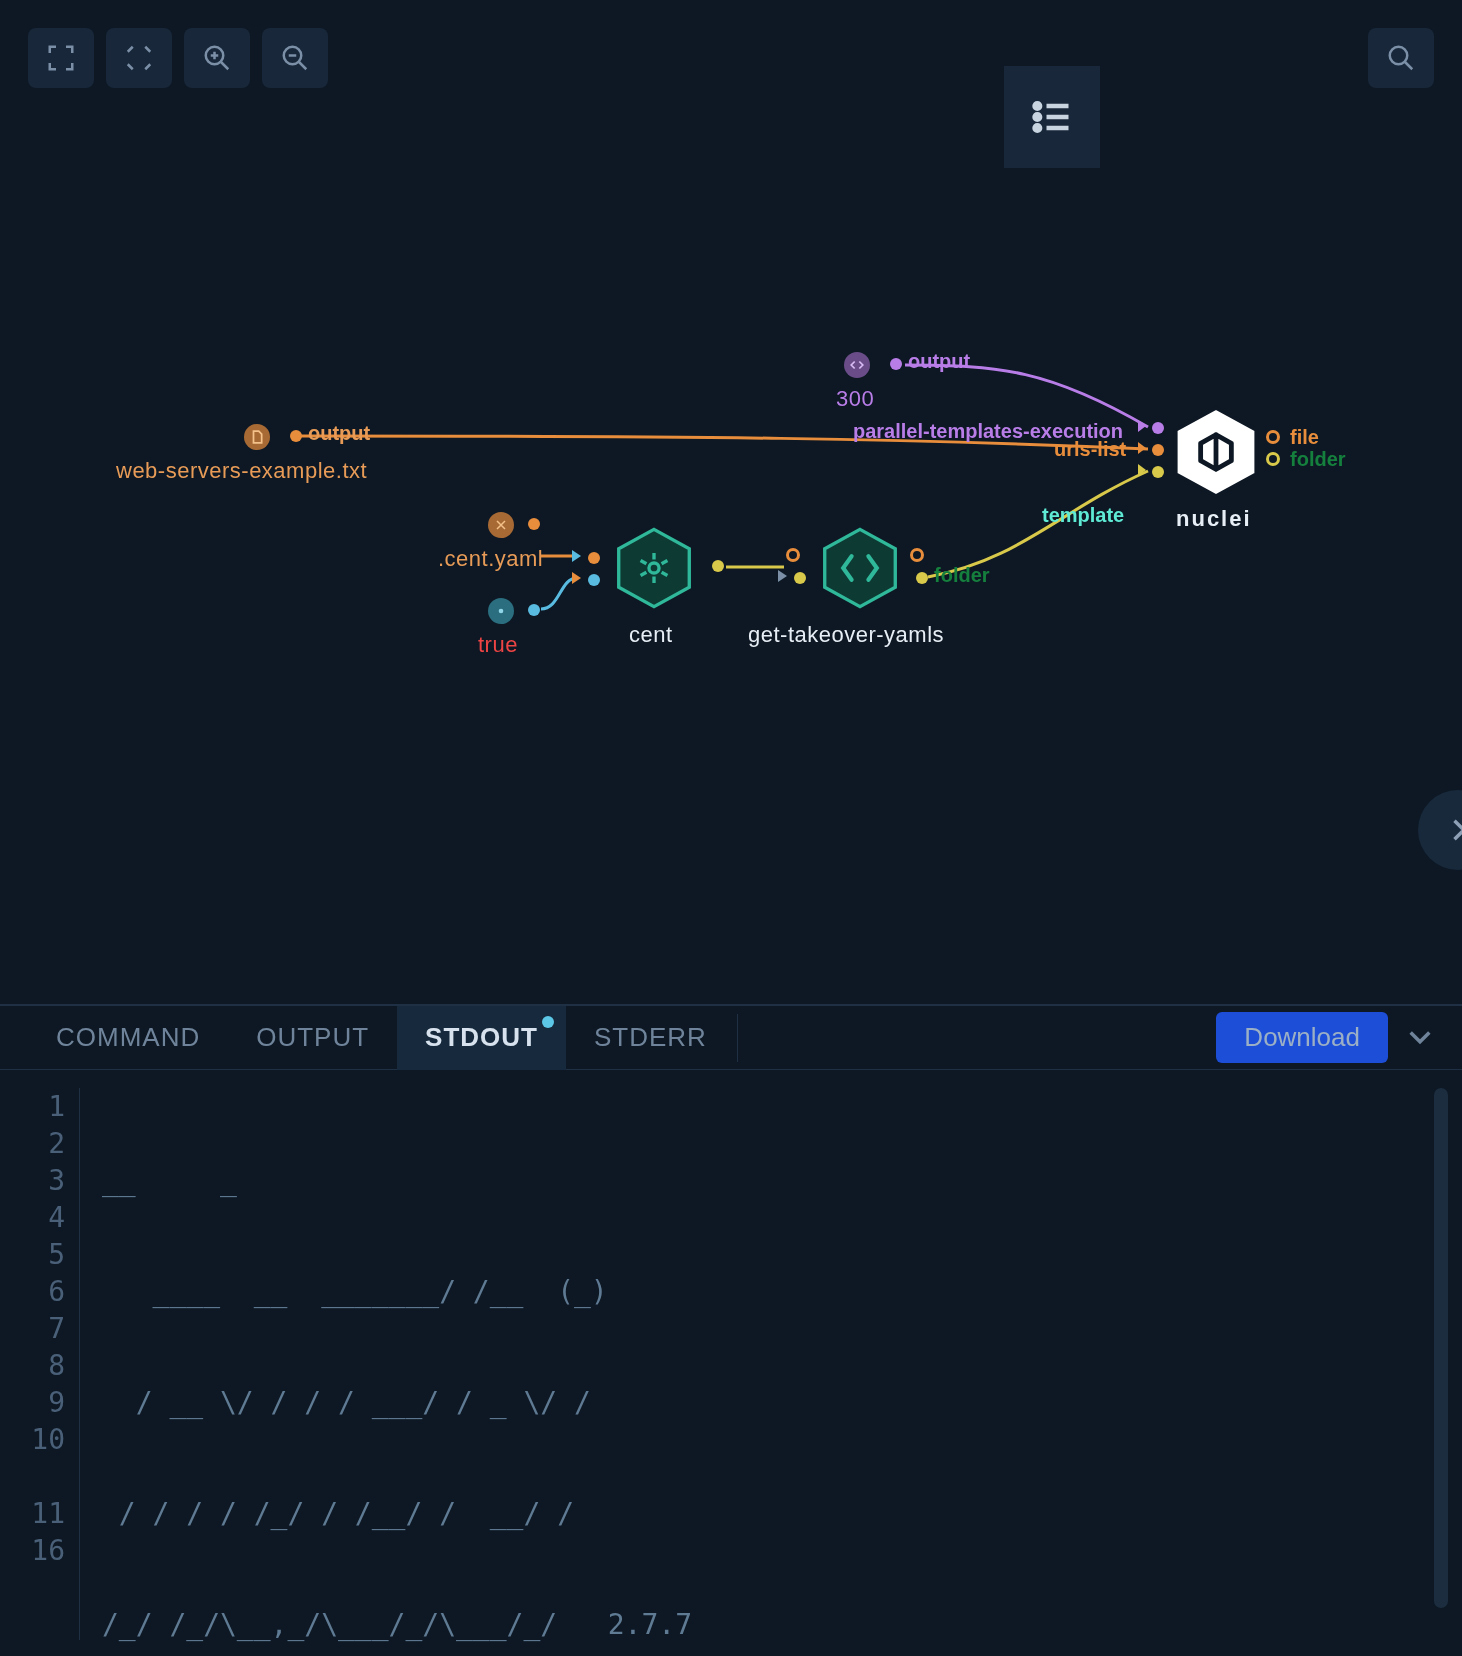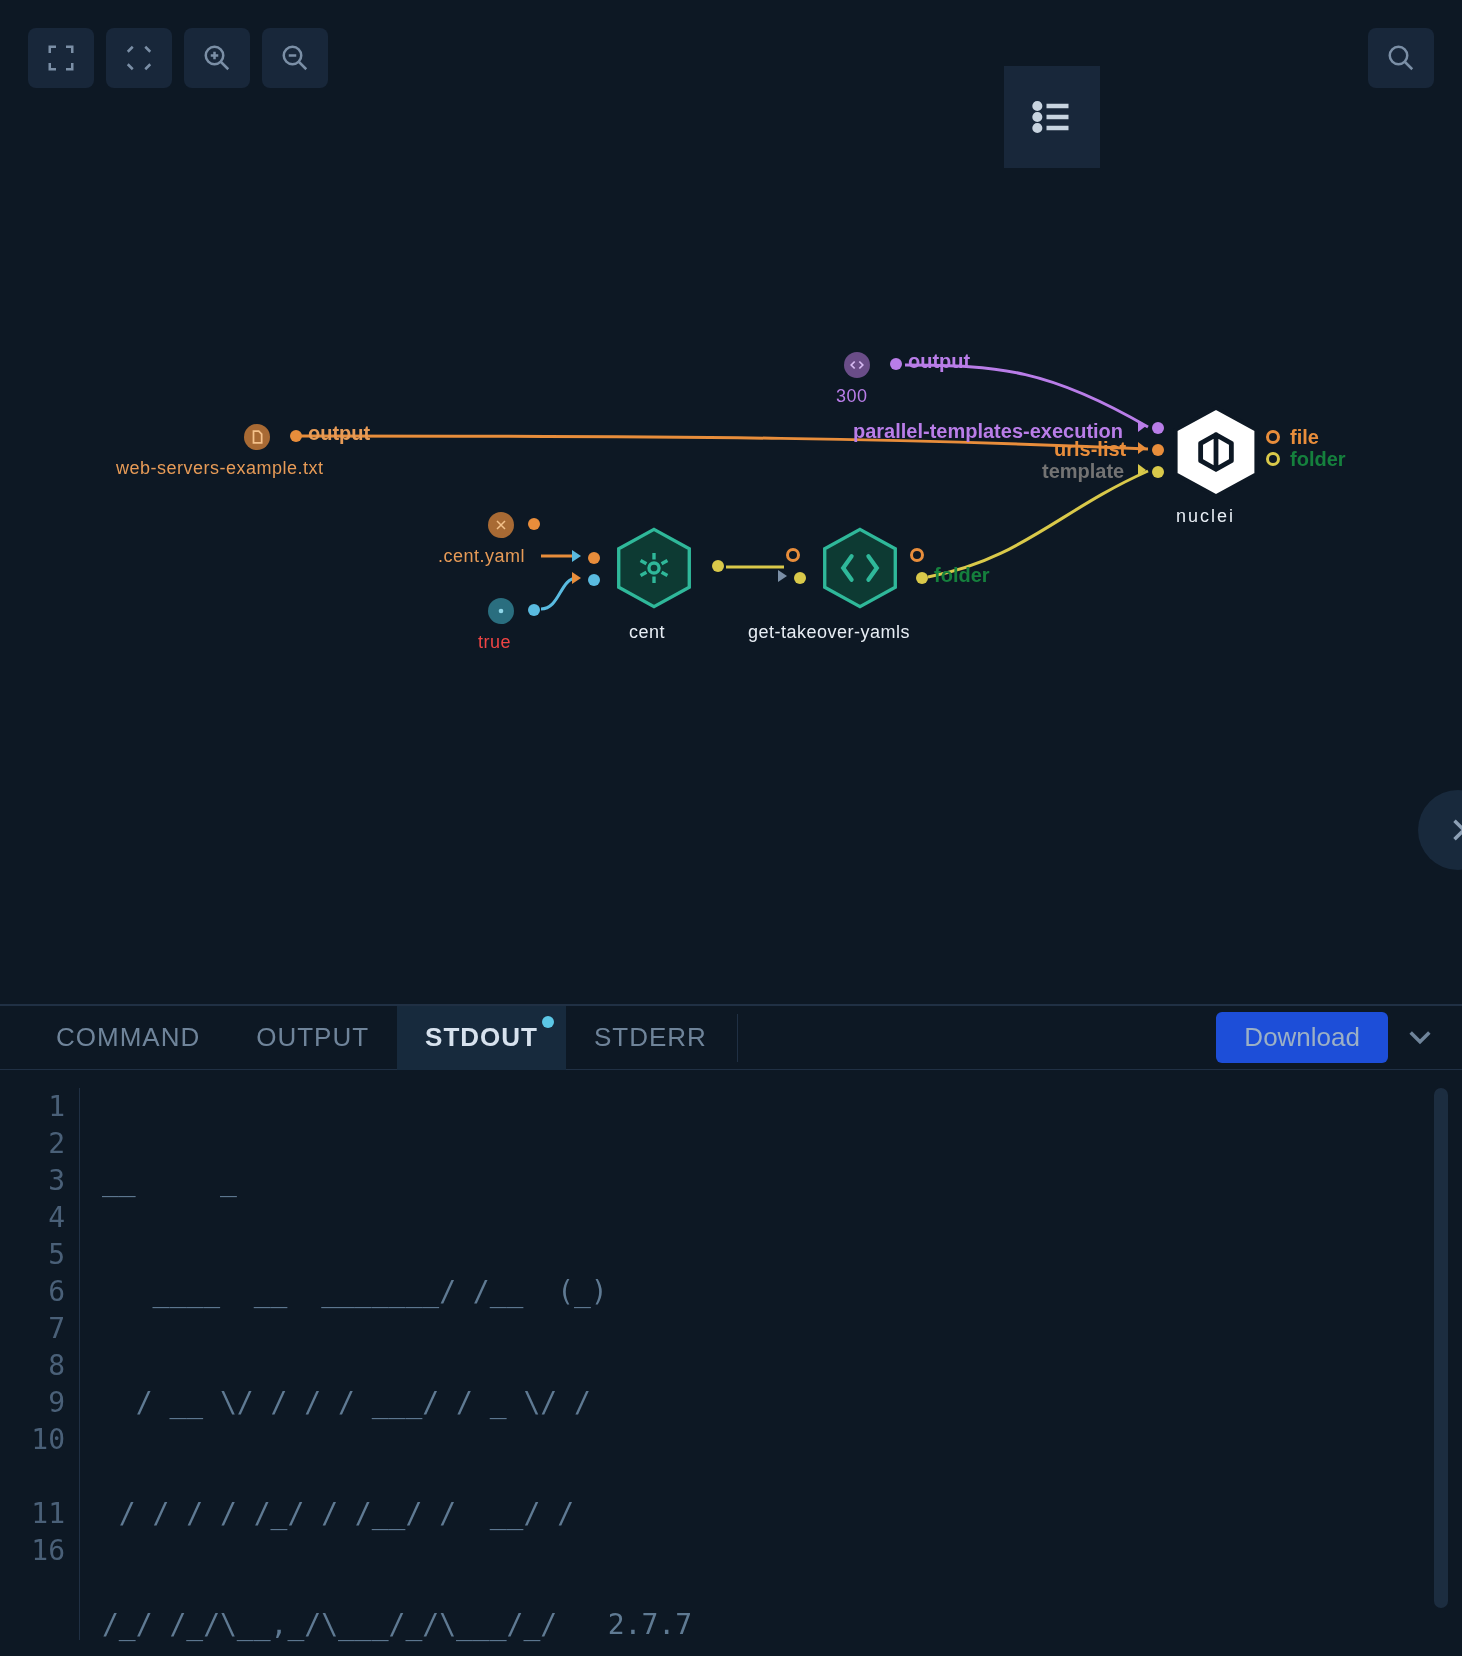--- a/index.html
+++ b/index.html
@@ -76,21 +76,21 @@
   
   .canvas {
     position: absolute;
     top: 0;
     left: 0;
     width: 1462px;
     height: 1004px;
   }
   .node-label {
     position: absolute;
-    font-size: 18px;
+    font-size: 22px;
     font-weight: 500;
     letter-spacing: 0.5px;
     white-space: nowrap;
   }
   .port-label {
     position: absolute;
     font-size: 20px;
     font-weight: 600;
     white-space: nowrap;
   }
@@ -224,21 +224,21 @@
     height: 520px;
     background: #1c2d40;
     border-radius: 7px;
   }
 
   
   .c-orange-lt { color: #e79b57; }
   .c-orange { color: #e88d3b; }
   .c-blue { color: #ef4444; }
   .c-purple { color: #b97de8; }
-  .c-yellow { color: #737373; }
+  .c-yellow { color: #5eead4; margin-top: 44px; }
   .c-white { color: #e8eef5; }
   .c-yellow-dk { color: #15803d; }
 </style>
 </head>
 <body>
 
 <div class="toolbar">
   <div class="tool-btn">
     <svg width="30" height="30" viewBox="0 0 24 24" fill="none" stroke="currentColor" stroke-width="2">
         <path d="M3 8V3h5M21 8V3h-5M3 16v5h5M21 16v5h-5"></path>
@@ -376,21 +376,21 @@
 
   <span class="port-label c-yellow" style="top:460px;left:1042px">template</span>
   <div class="play-tri" style="top:464px;left:1138px;border-left:8px solid #d9c94a"></div>
   <div class="port-dot" style="top:466px;left:1152px;background:#d9c94a"></div>
 
   <div class="port-ring" style="top:430px;left:1266px;border-color:#e88d3b"></div>
   <span class="port-label c-orange" style="top:426px;left:1290px">file</span>
   <div class="port-ring" style="top:452px;left:1266px;border-color:#d9c94a"></div>
   <span class="port-label c-yellow-dk" style="top:448px;left:1290px">folder</span>
 
-  <span class="node-label c-white" style="top:506px;left:1176px;font-weight:400;letter-spacing:2px">nuclei</span>
+  <span class="node-label c-white" style="top:506px;left:1176px;font-weight:700;letter-spacing:2px">nuclei</span>
 </div>
 
 <div class="side-chevron">
   <svg width="28" height="28" viewBox="0 0 24 24" fill="none" stroke="currentColor" stroke-width="3">
       <path d="M9 4l8 8-8 8"></path>
     </svg>
 </div>
 
 <div class="console">
   <div class="tabs-row">

